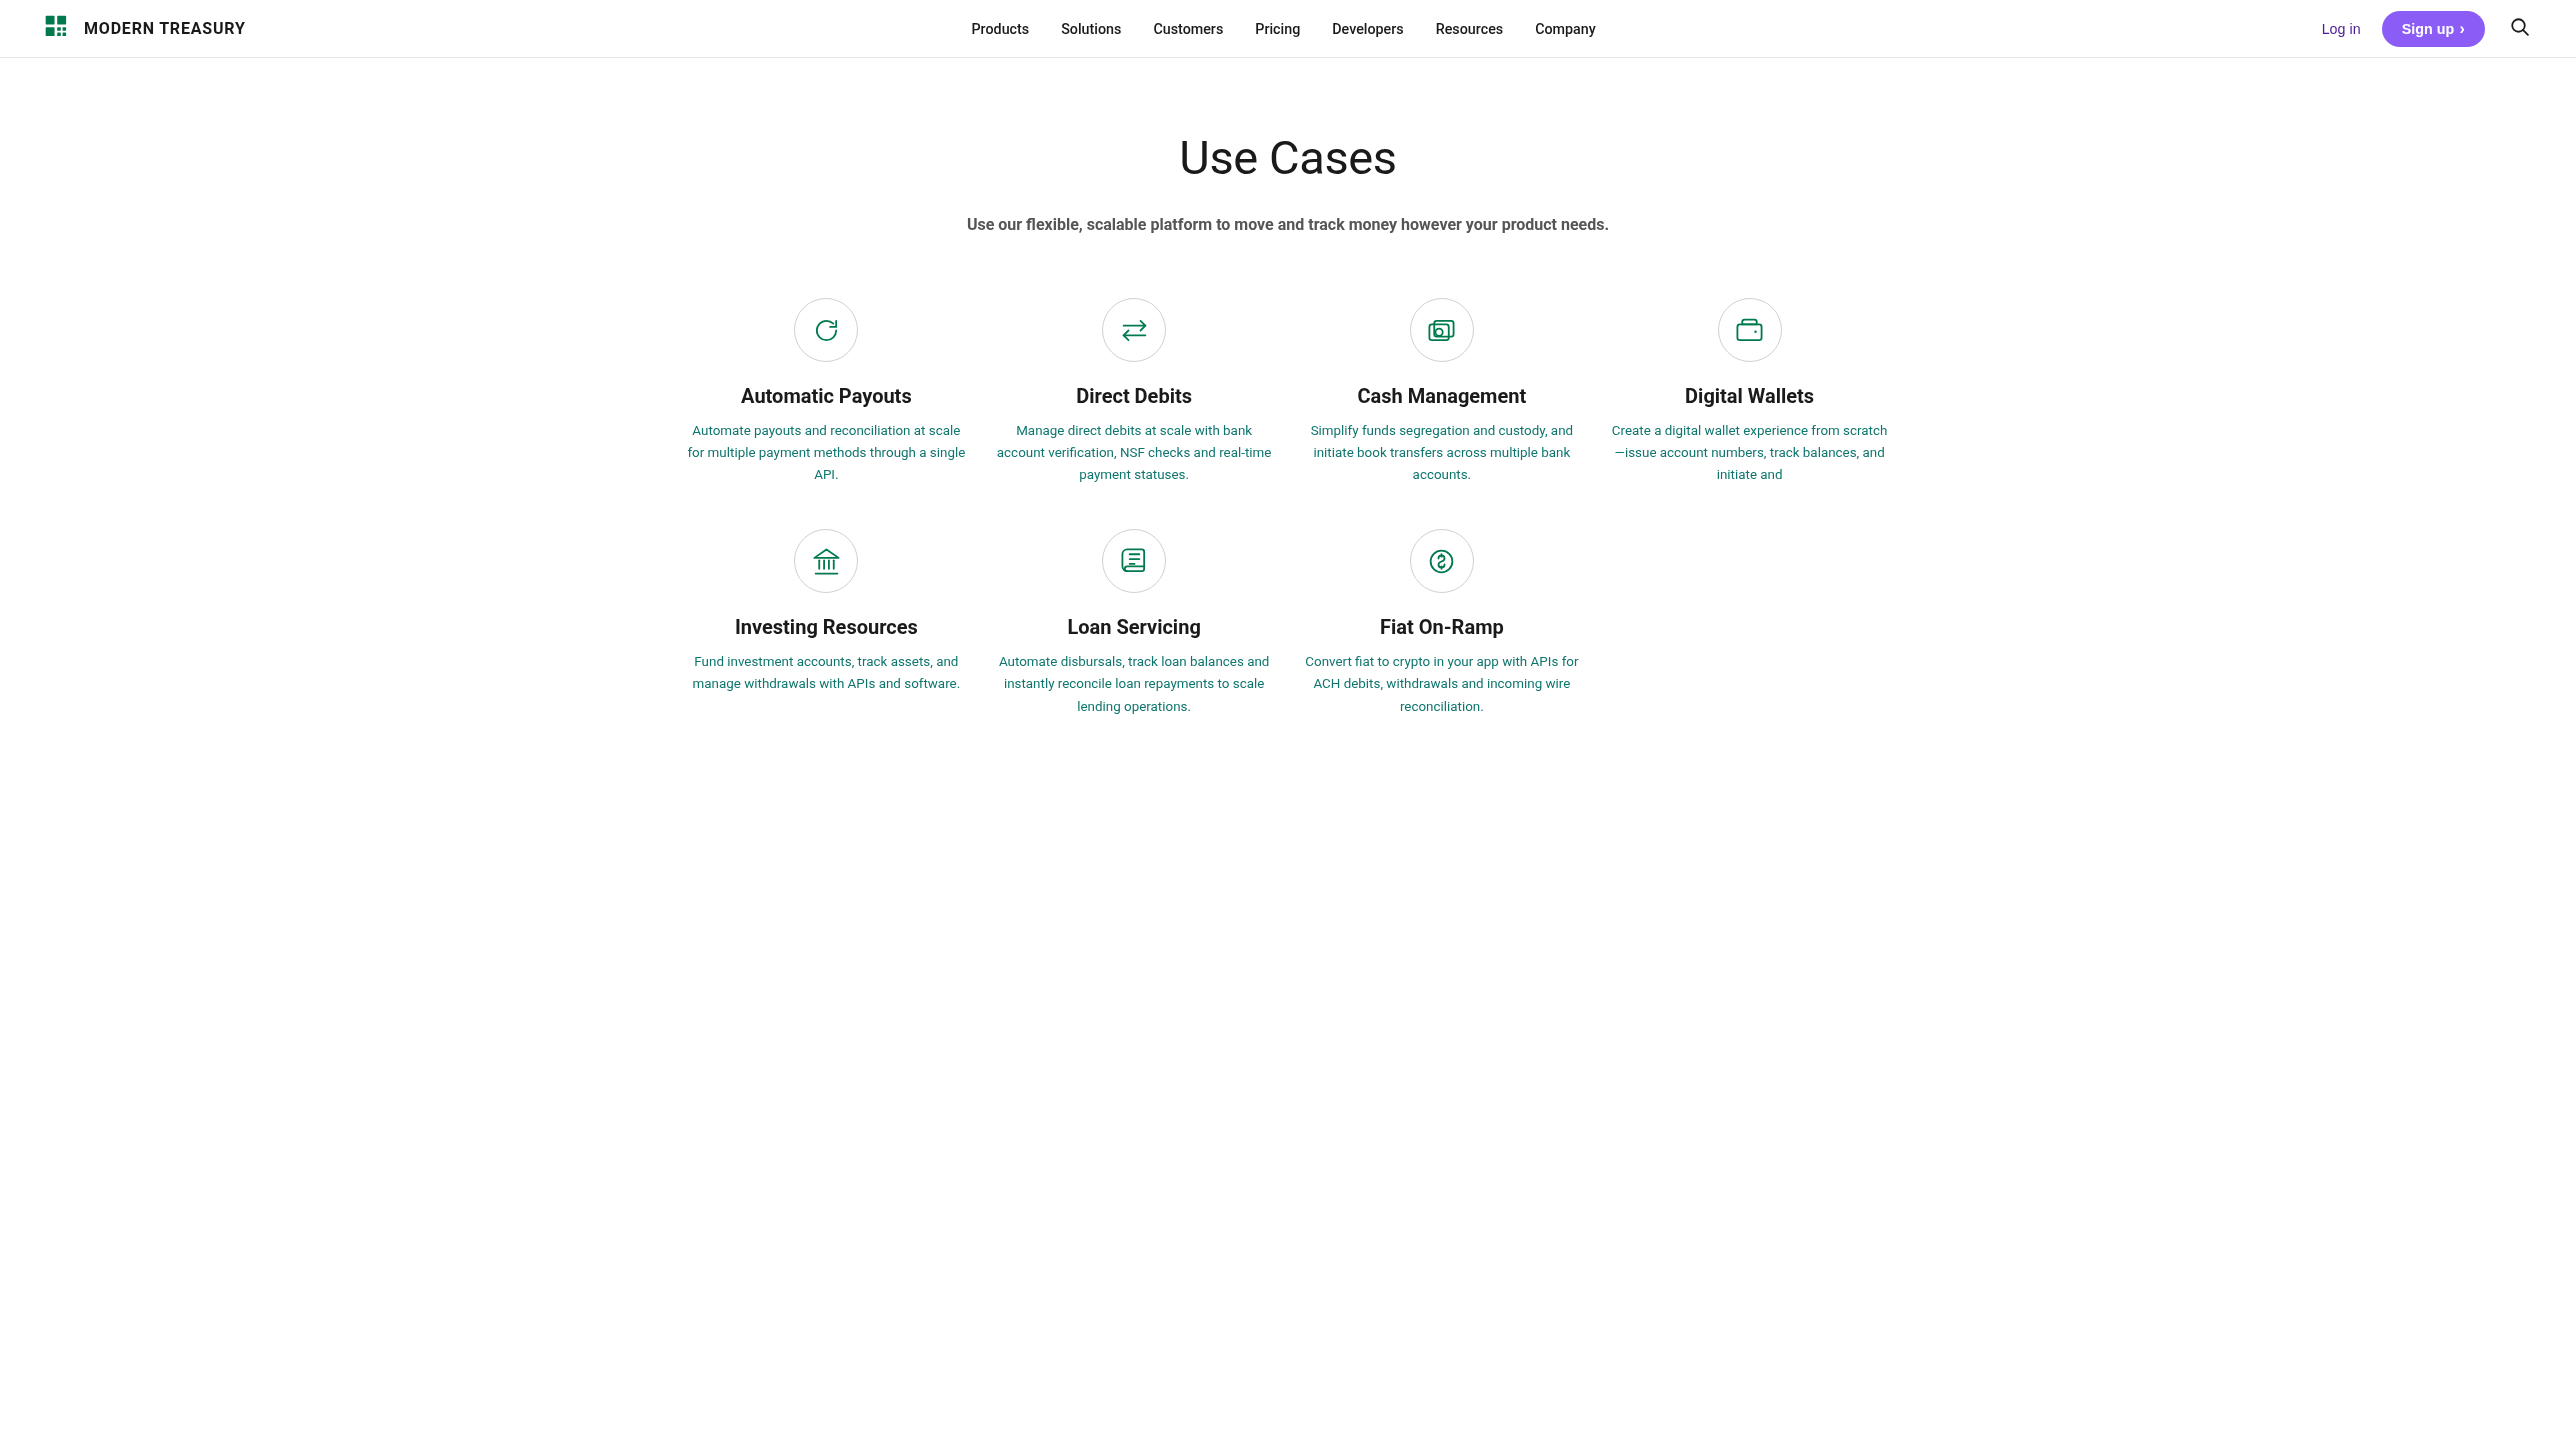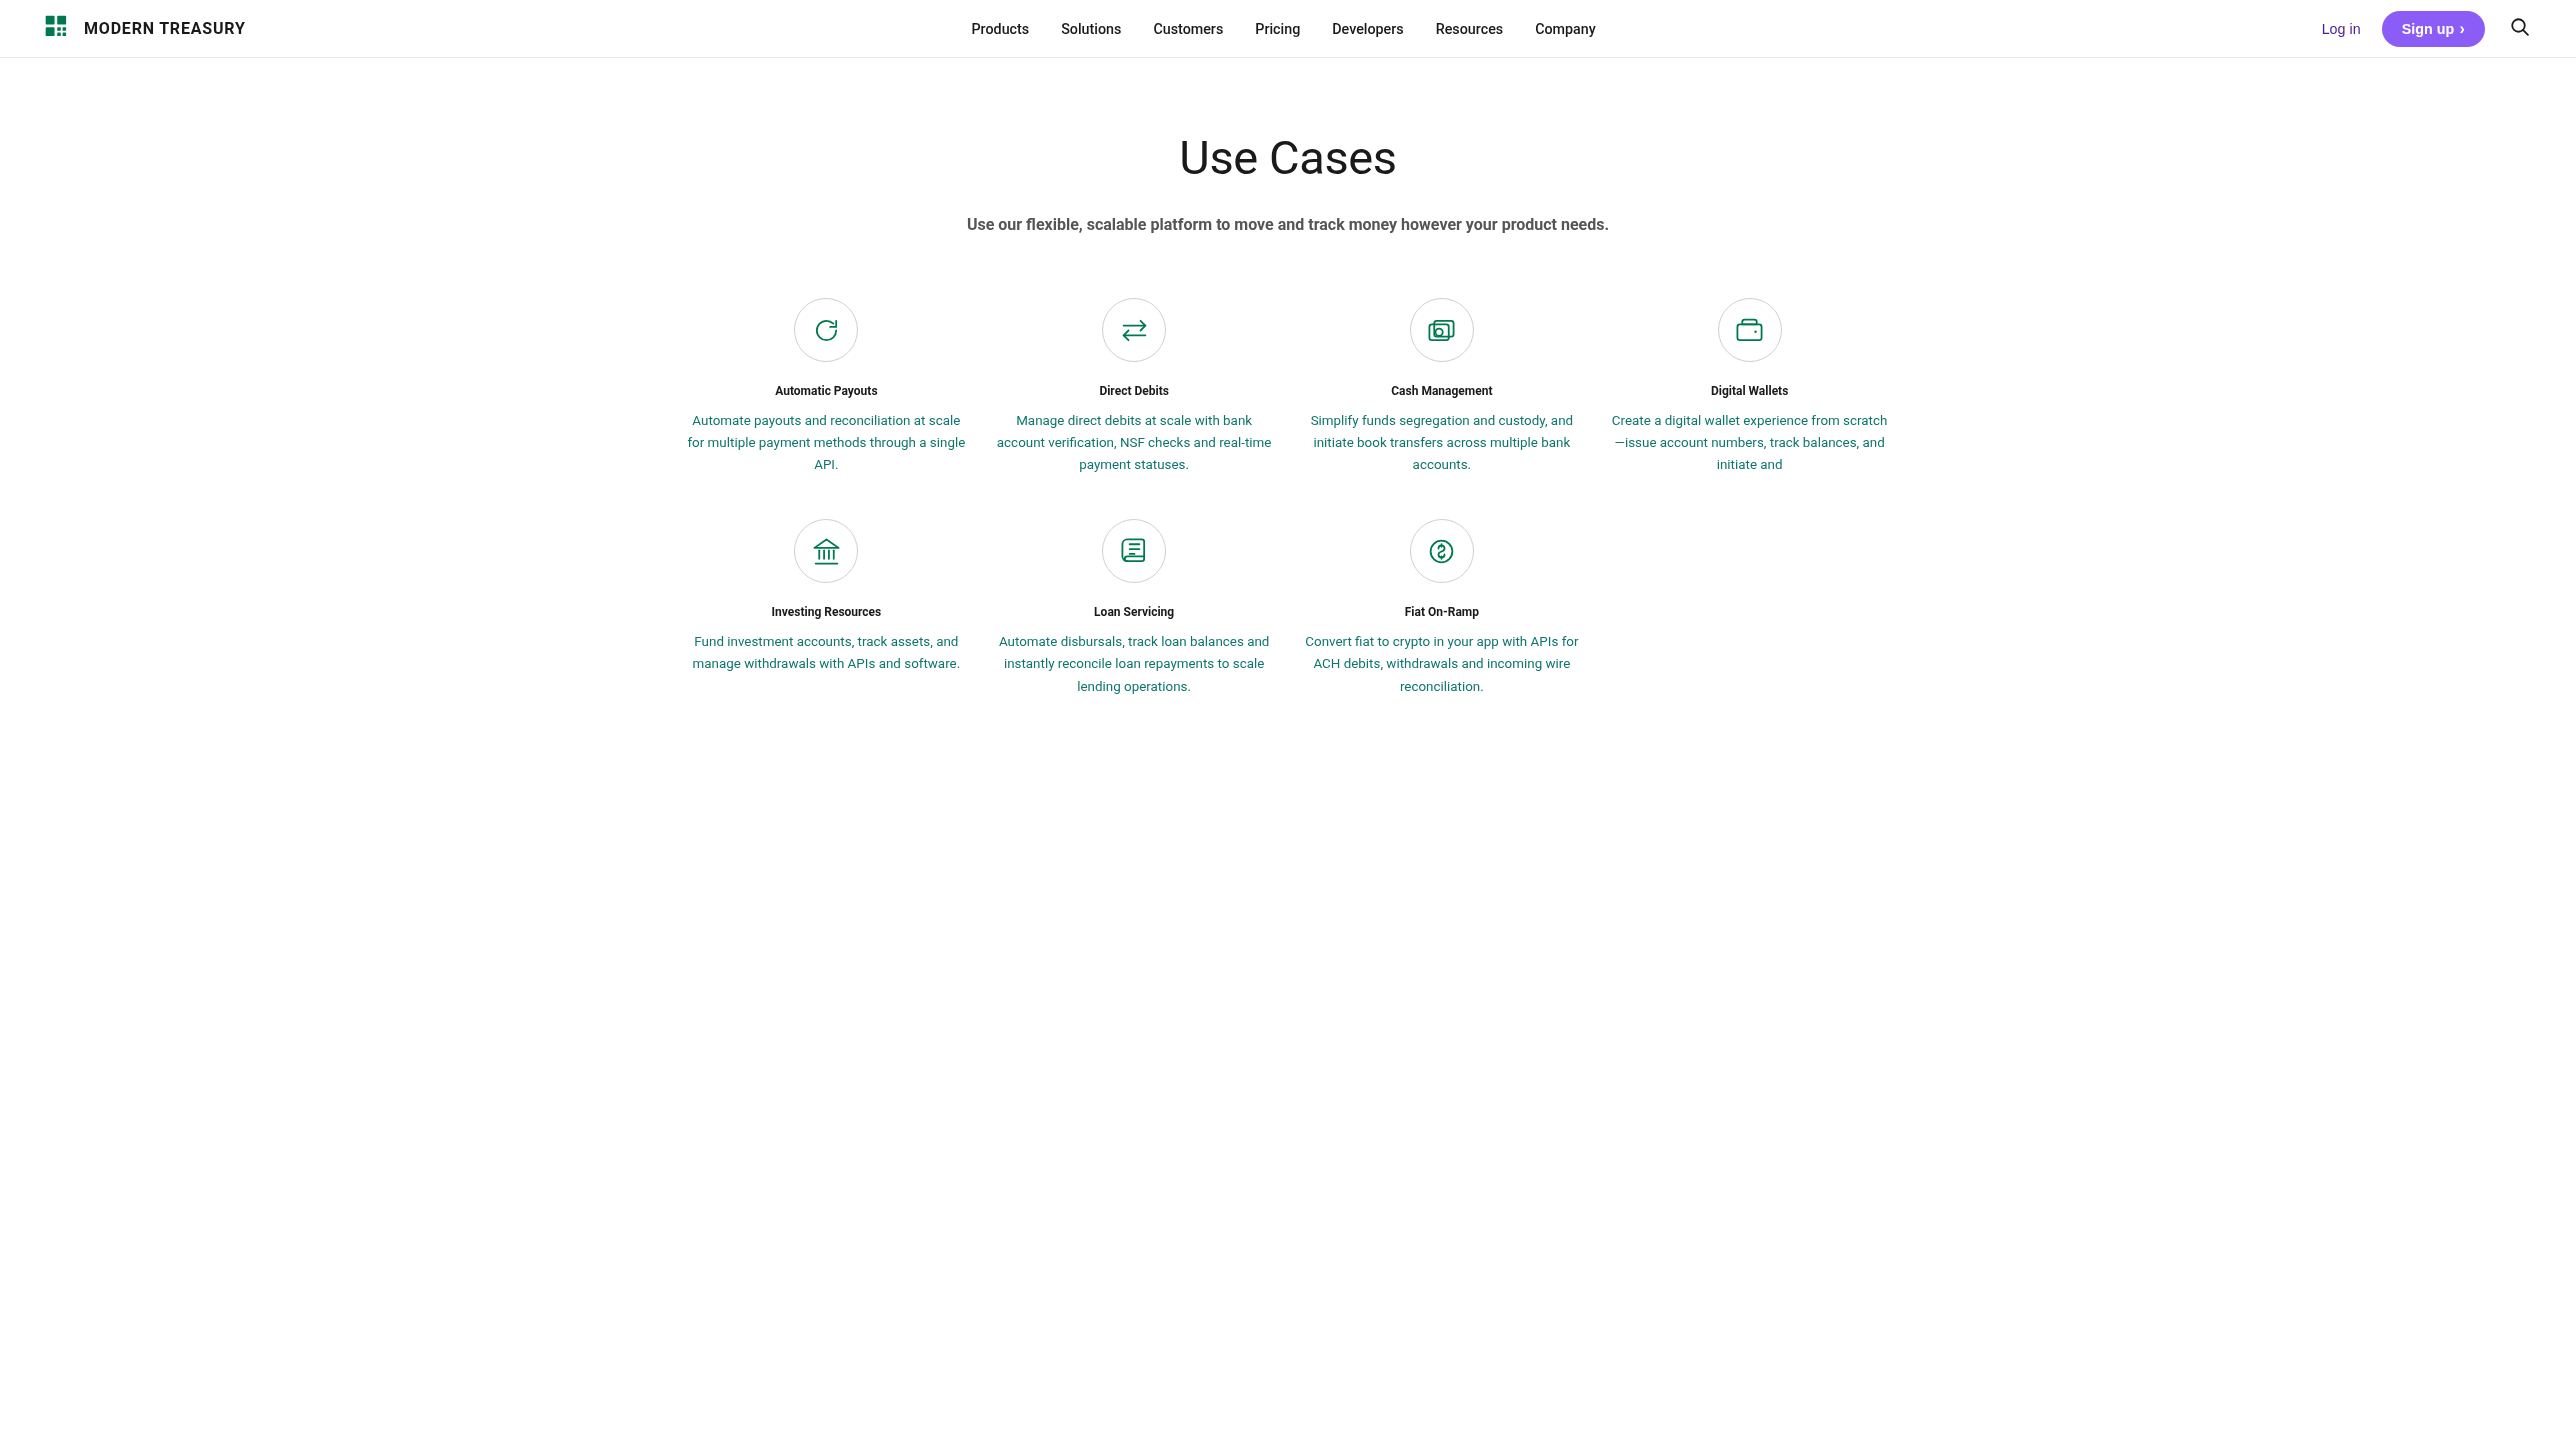--- a/index.html
+++ b/index.html
@@ -154,21 +154,21 @@
       width: 29px;
       height: 29px;
       stroke: #007a4d;
       fill: none;
       stroke-width: 1.5;
       stroke-linecap: round;
       stroke-linejoin: round;
     }
 
     .card-title {
-      font-size: 12px;
+      font-size: 20px;
       font-weight: 700;
       color: #1a1a1a;
       margin-bottom: 12.5px;
     }
 
     .card-desc {
       font-size: 13.4px;
       color: #0f766e;
       line-height: 1.65;
     }

